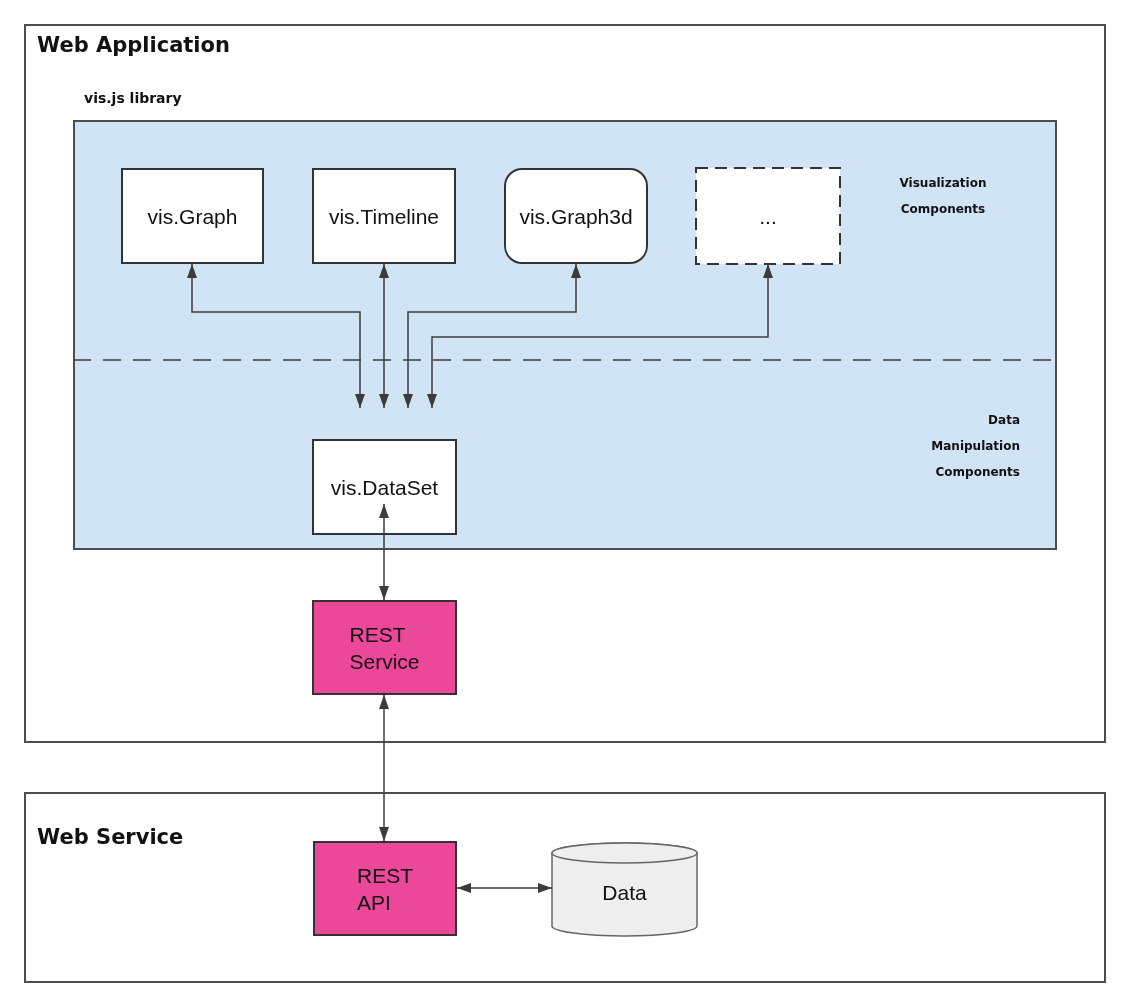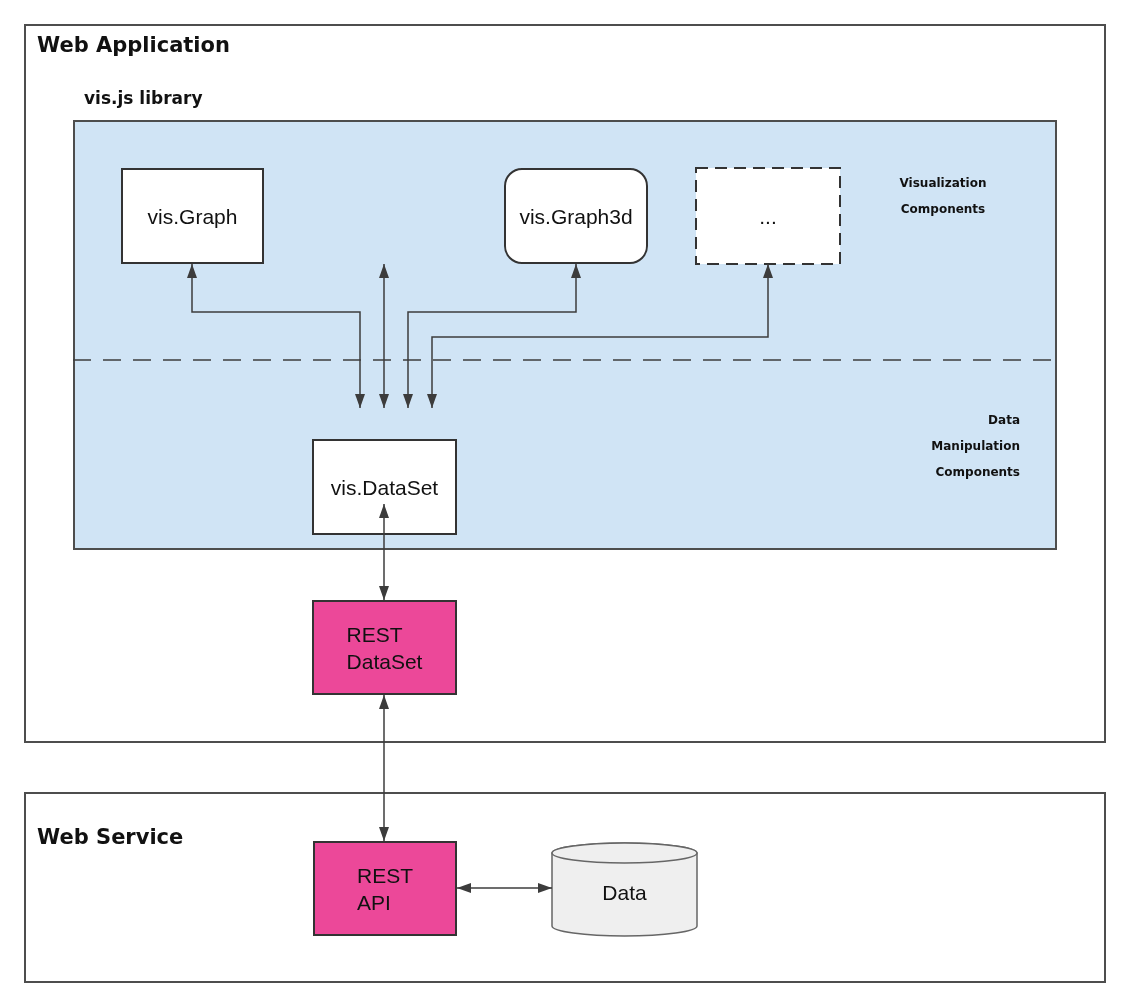--- a/index.html
+++ b/index.html
@@ -20,21 +20,21 @@
   .frame-title{
     font-family:"DejaVu Sans",sans-serif;
     font-weight:bold;
     font-size:21px;
     line-height:28px;
     white-space:nowrap;
   }
   .lib-title{
     font-family:"DejaVu Sans",sans-serif;
     font-weight:bold;
-    font-size:17px;
+    font-size:14px;
     line-height:25px;
     white-space:nowrap;
   }
   .library{
     background:#d0e4f5;
     border:2px solid #4d4d4d;
   }
   
   .node{
     display:flex;align-items:center;justify-content:center;
@@ -73,20 +73,23 @@
 
   <div class="abs frame" style="left:24px;top:24px;width:1082px;height:719px;"></div>
   <div class="abs frame-title" style="left:37px;top:31px;">Web Application</div>
 
   <div class="abs lib-title" style="left:84px;top:86px;">vis.js library</div>
   <div class="abs library" style="left:73px;top:120px;width:984px;height:430px;"></div>
 
   <div class="abs node" style="left:121px;top:168px;width:143px;height:96px;">
     <span>vis.Graph</span>
   </div>
+  <div class="abs node" style="left:312px;top:168px;width:144px;height:96px;">
+    <span>vis.Timeline</span>
+  </div>
   <div class="abs node" style="left:504px;top:168px;width:144px;height:96px;border-radius:18px;">
     <span>vis.Graph3d</span>
   </div>
 
   <div class="abs node noborder" style="left:696px;top:168px;width:144px;height:96px;">
     <span>...</span>
   </div>
 
   <div class="abs side-label center" style="left:843px;top:170px;width:200px;">
     <div>Visualization</div>
@@ -99,21 +102,21 @@
 
   <div class="abs side-label right" style="left:820px;top:407px;width:200px;">
     <div>Data</div>
     <div>Manipulation</div>
     <div>Components</div>
   </div>
 
   <div class="abs node gray" style="left:312px;top:600px;width:145px;height:95px;">
     <div>
       <div>REST</div>
-      <div>DataSet</div>
+      <div>Service</div>
     </div>
   </div>
 
   <div class="abs frame" style="left:24px;top:792px;width:1082px;height:191px;"></div>
   <div class="abs frame-title" style="left:37px;top:823px;text-align:right;">Web Service</div>
 
   <div class="abs node gray" style="left:313px;top:841px;width:144px;height:95px;">
     <div>
       <div>REST</div>
       <div>API</div>

